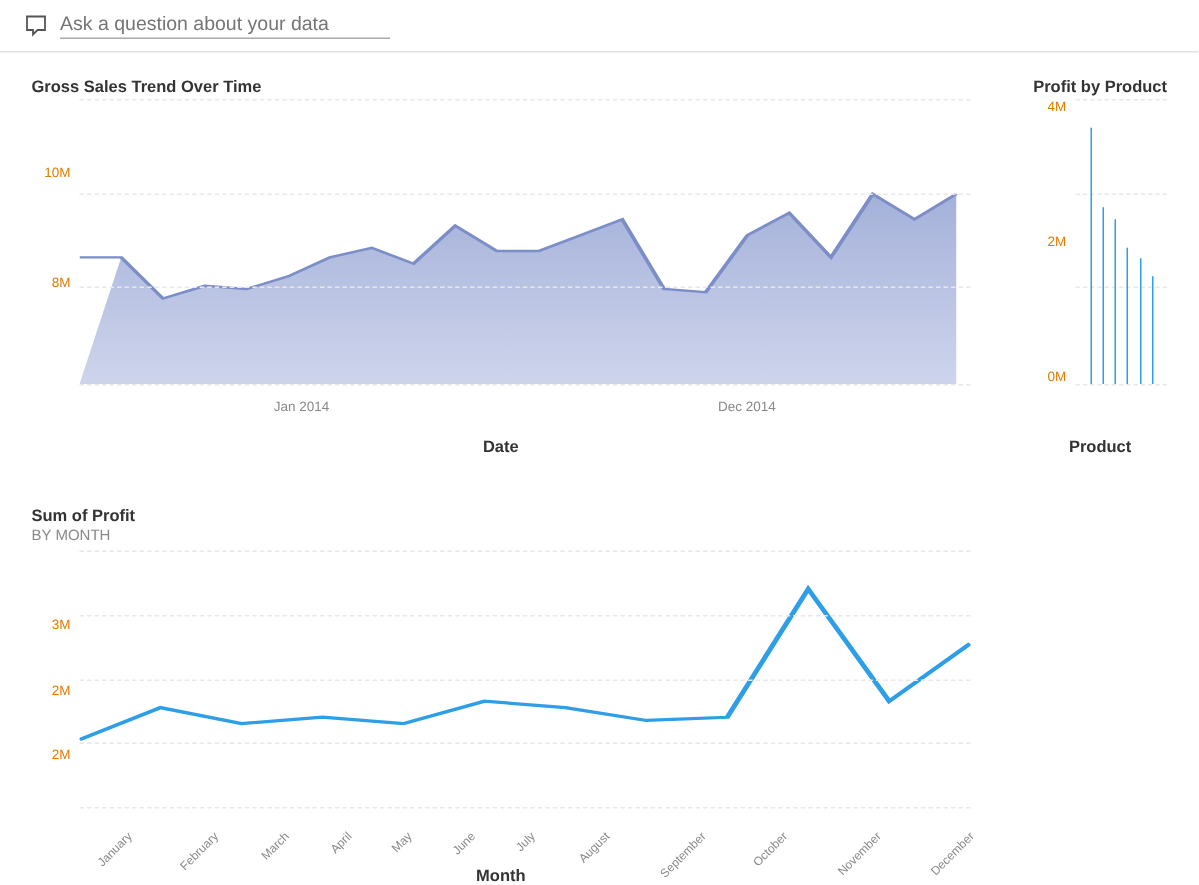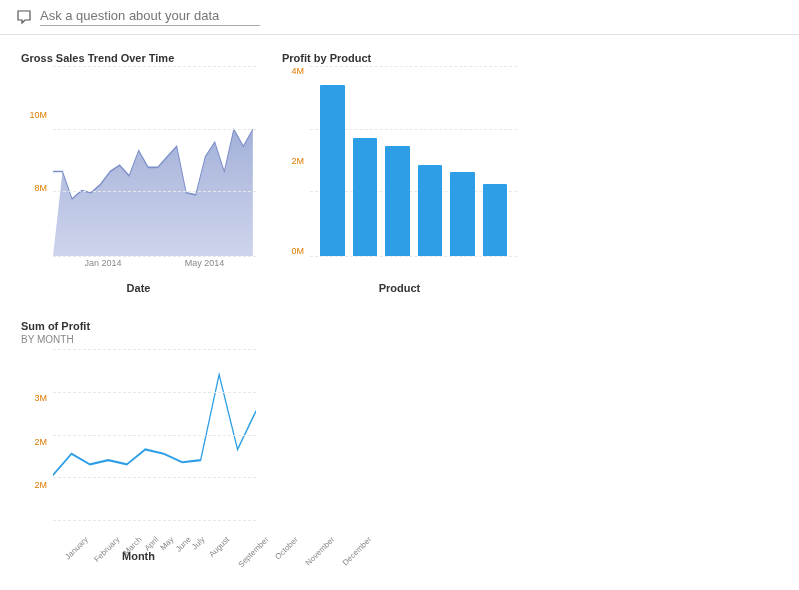--- a/index.html
+++ b/index.html
@@ -27,25 +27,25 @@
       border-bottom: 1px solid #aaa;
       outline: none;
       font-size: 13px;
       color: #333;
       width: 220px;
       padding-bottom: 2px;
       background: transparent;
     }
     .charts-grid {
       display: grid;
-      grid-template-columns: 1fr 1fr 1fr;
+      grid-template-columns: 1fr;
       grid-template-rows: 1fr 1fr;
       height: calc(590px - 38px);
       padding: 8px;
-      gap: 0;
+      gap: 16px;
     }
     .chart-cell {
       padding: 8px 12px;
       position: relative;
       border: 1px solid transparent;
     }
     .chart-title {
       font-size: 11px;
       font-weight: 600;
       color: #333;
@@ -55,21 +55,21 @@
       font-size: 10px;
       color: #888;
       margin-bottom: 4px;
       text-transform: uppercase;
     }
     .chart-axis-label {
       text-align: center;
       font-size: 11px;
       font-weight: 700;
       color: #333;
-      margin-top: 6px;
+      margin-top: 16px;
     }
     
     .area-chart-container {
       position: relative;
       width: 100%;
       height: 210px;
     }
     
     .bar-chart-container {
       position: relative;
@@ -107,21 +107,21 @@
     .x-axis-labels {
       position: absolute;
       left: 32px;
       right: 0;
       bottom: 0;
       height: 18px;
       display: flex;
       justify-content: space-around;
       font-size: 9px;
       color: #888;
-      align-items: flex-start;
+      align-items: flex-end;
     }
     
     .bar-y-axis {
       position: absolute;
       left: 0;
       top: 0;
       bottom: 20px;
       display: flex;
       flex-direction: column;
       justify-content: space-between;
@@ -243,21 +243,21 @@
               <stop offset="0%" stop-color="#7b8ec8" stop-opacity="0.7"></stop>
               <stop offset="100%" stop-color="#9ba8d8" stop-opacity="0.5"></stop>
             </linearGradient>
           </defs>
           <polygon points="0,180 15,100 30,126 45,118 60,120 75,112 90,100 105,94 120,104 135,80 150,96 165,96 180,86 195,76 210,120 225,122 240,86 255,72 270,100 285,60 300,76 315,60 315,180" fill="url(#areaGrad)"></polygon>
           <polyline points="0,100 15,100 30,126 45,118 60,120 75,112 90,100 105,94 120,104 135,80 150,96 165,96 180,86 195,76 210,120 225,122 240,86 255,72 270,100 285,60 300,76 315,60" fill="none" stroke="#7b8ec8" stroke-width="1.5"></polyline>
         </svg>
       </div>
       <div class="x-axis-labels">
         <span>Jan 2014</span>
-        <span>May 2014</span>
+        <span>Dec 2014</span>
       </div>
     </div>
     <div class="chart-axis-label">Date</div>
   </div>
 
   <div class="chart-cell">
     <div class="chart-title">Profit by Product</div>
     <div class="bar-chart-container">
       <div class="bar-y-axis">
         <span>4M</span>

